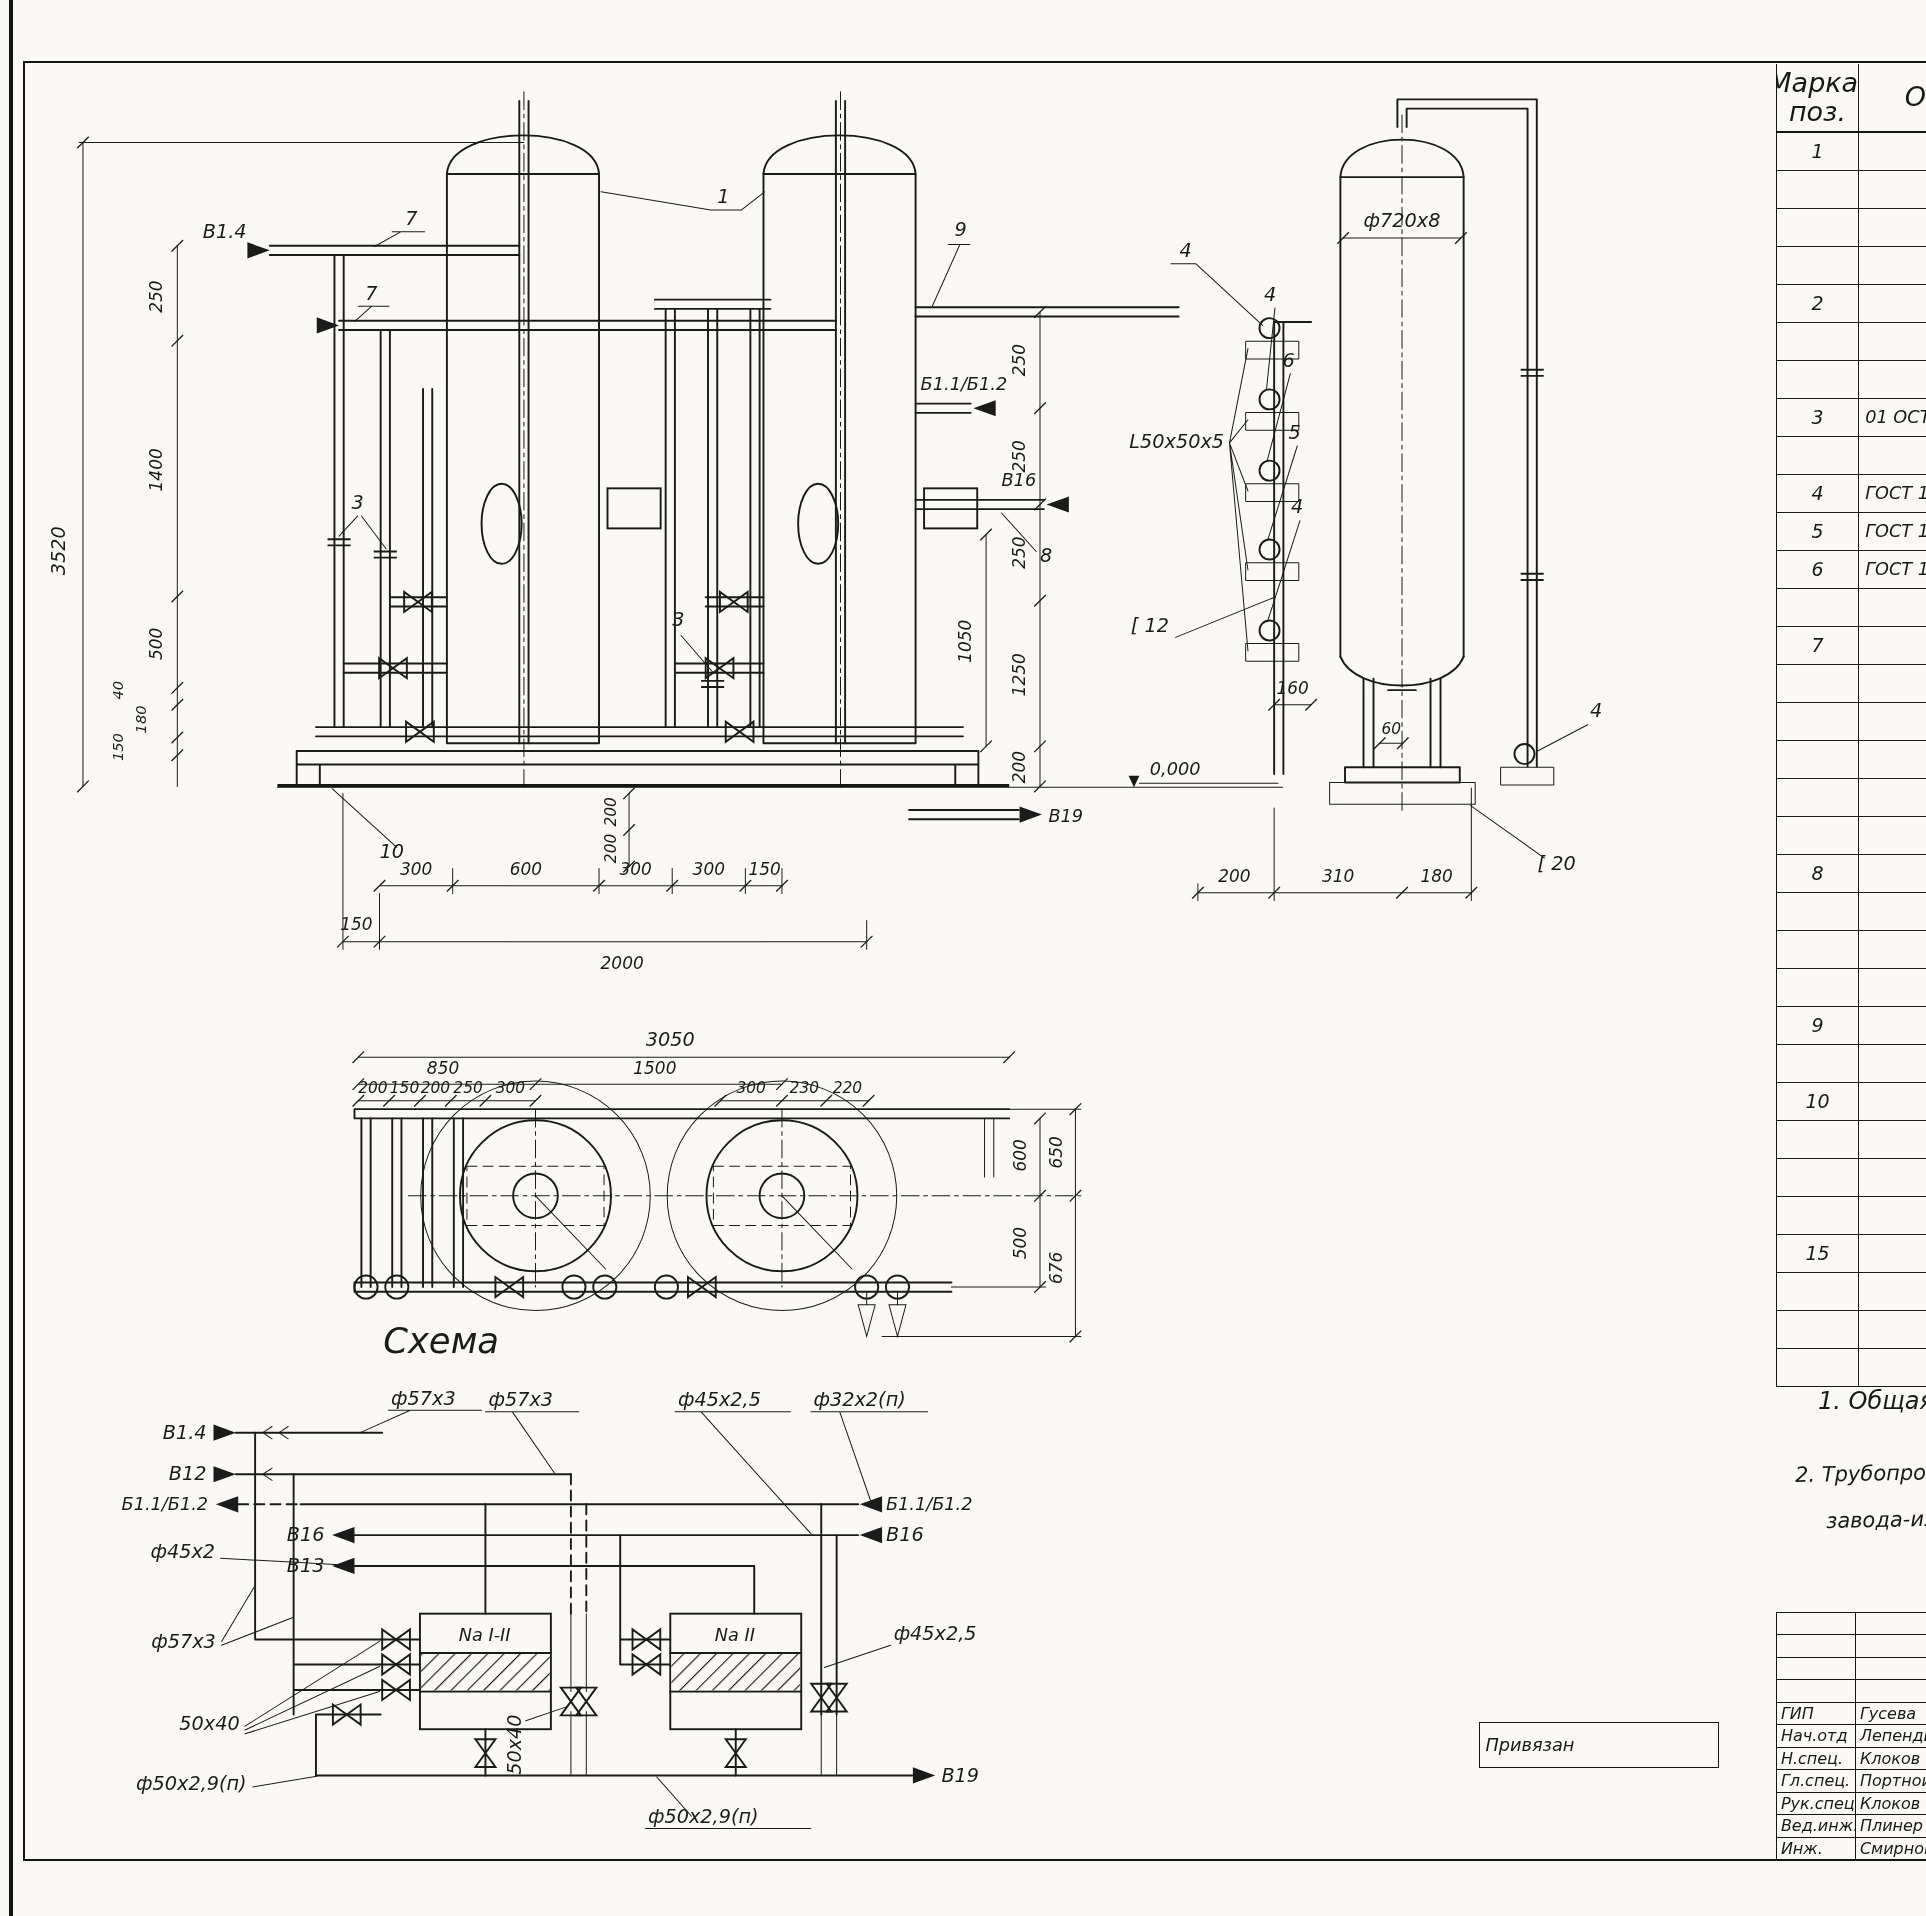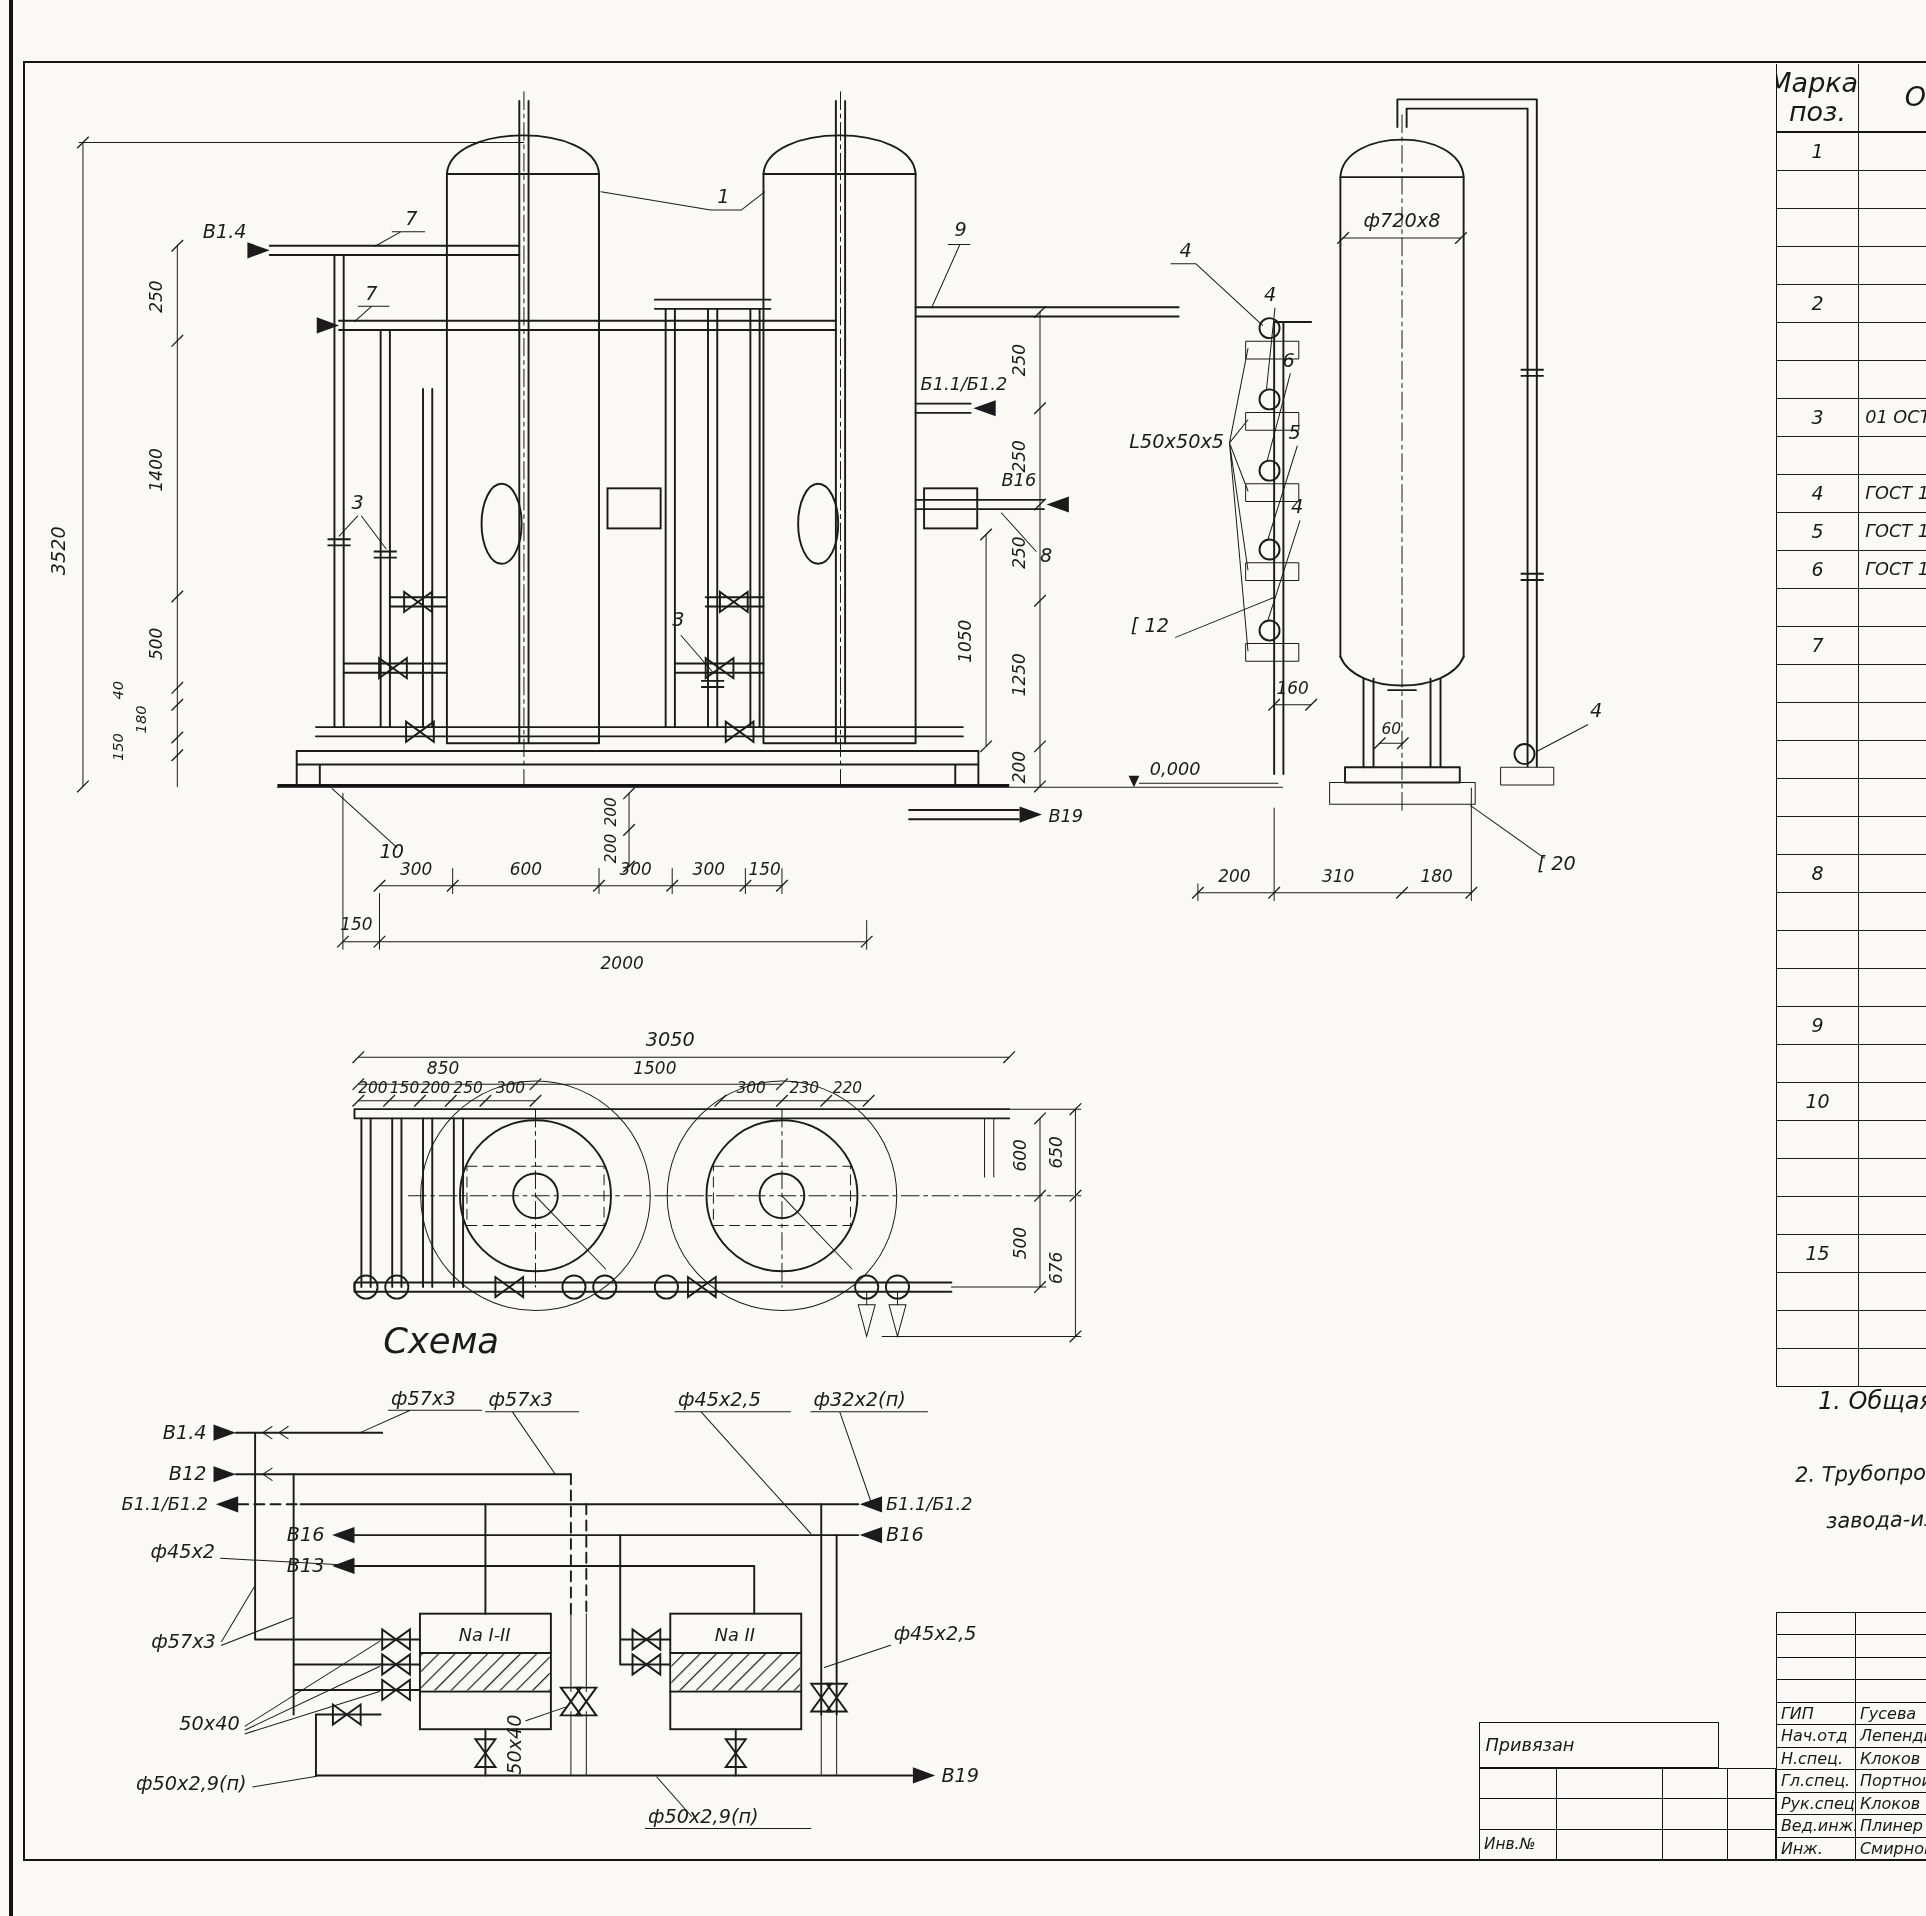--- a/index.html
+++ b/index.html
@@ -575,40 +575,20 @@
         <span class="c"></span>
         <span class="c cd"></span>
       </div>
   </div>
 
   <div class="abs note" style="left:1818px;top:1387px;">1. Общая масса блока 1398 кг</div>
   <div class="abs note" style="left:1795px;top:1456px;font-size:21px;transform:rotate(-1.2deg);">2. Трубопроводная арматура,входящая в комплект поставки</div>
   <div class="abs note" style="left:1826px;top:1502px;font-size:21px;transform:rotate(-1.2deg);">завода-изготовителя фильтров, в спецификации не учтены</div>
 
   <div class="abs tb" style="left:1479px;top:1722px;width:240px;height:46px;display:flex;align-items:center;padding-left:5.4px;font-size:17.7px;font-style:italic;">Привязан</div>
-  <div class="abs tb lgrid" style="left:1479px;top:1768px;width:297px;height:93px;">
-    <div class="lrow">
-        <span></span>
-        <span></span>
-        <span></span>
-        <span></span>
-      </div>
-    <div class="lrow">
-        <span></span>
-        <span></span>
-        <span></span>
-        <span></span>
-      </div>
-    <div class="lrow" style="border-bottom:none;">
-      <span>Инв.№</span>
-        <span></span>
-        <span></span>
-        <span></span>
-      </div>
-  </div>
 
   <div class="abs tb roles" style="left:1776px;top:1612px;width:295px;height:249px;">
     <div class="rrow">
         <span></span>
         <span></span>
       </div>
     <div class="rrow">
         <span></span>
         <span></span>
       </div>

